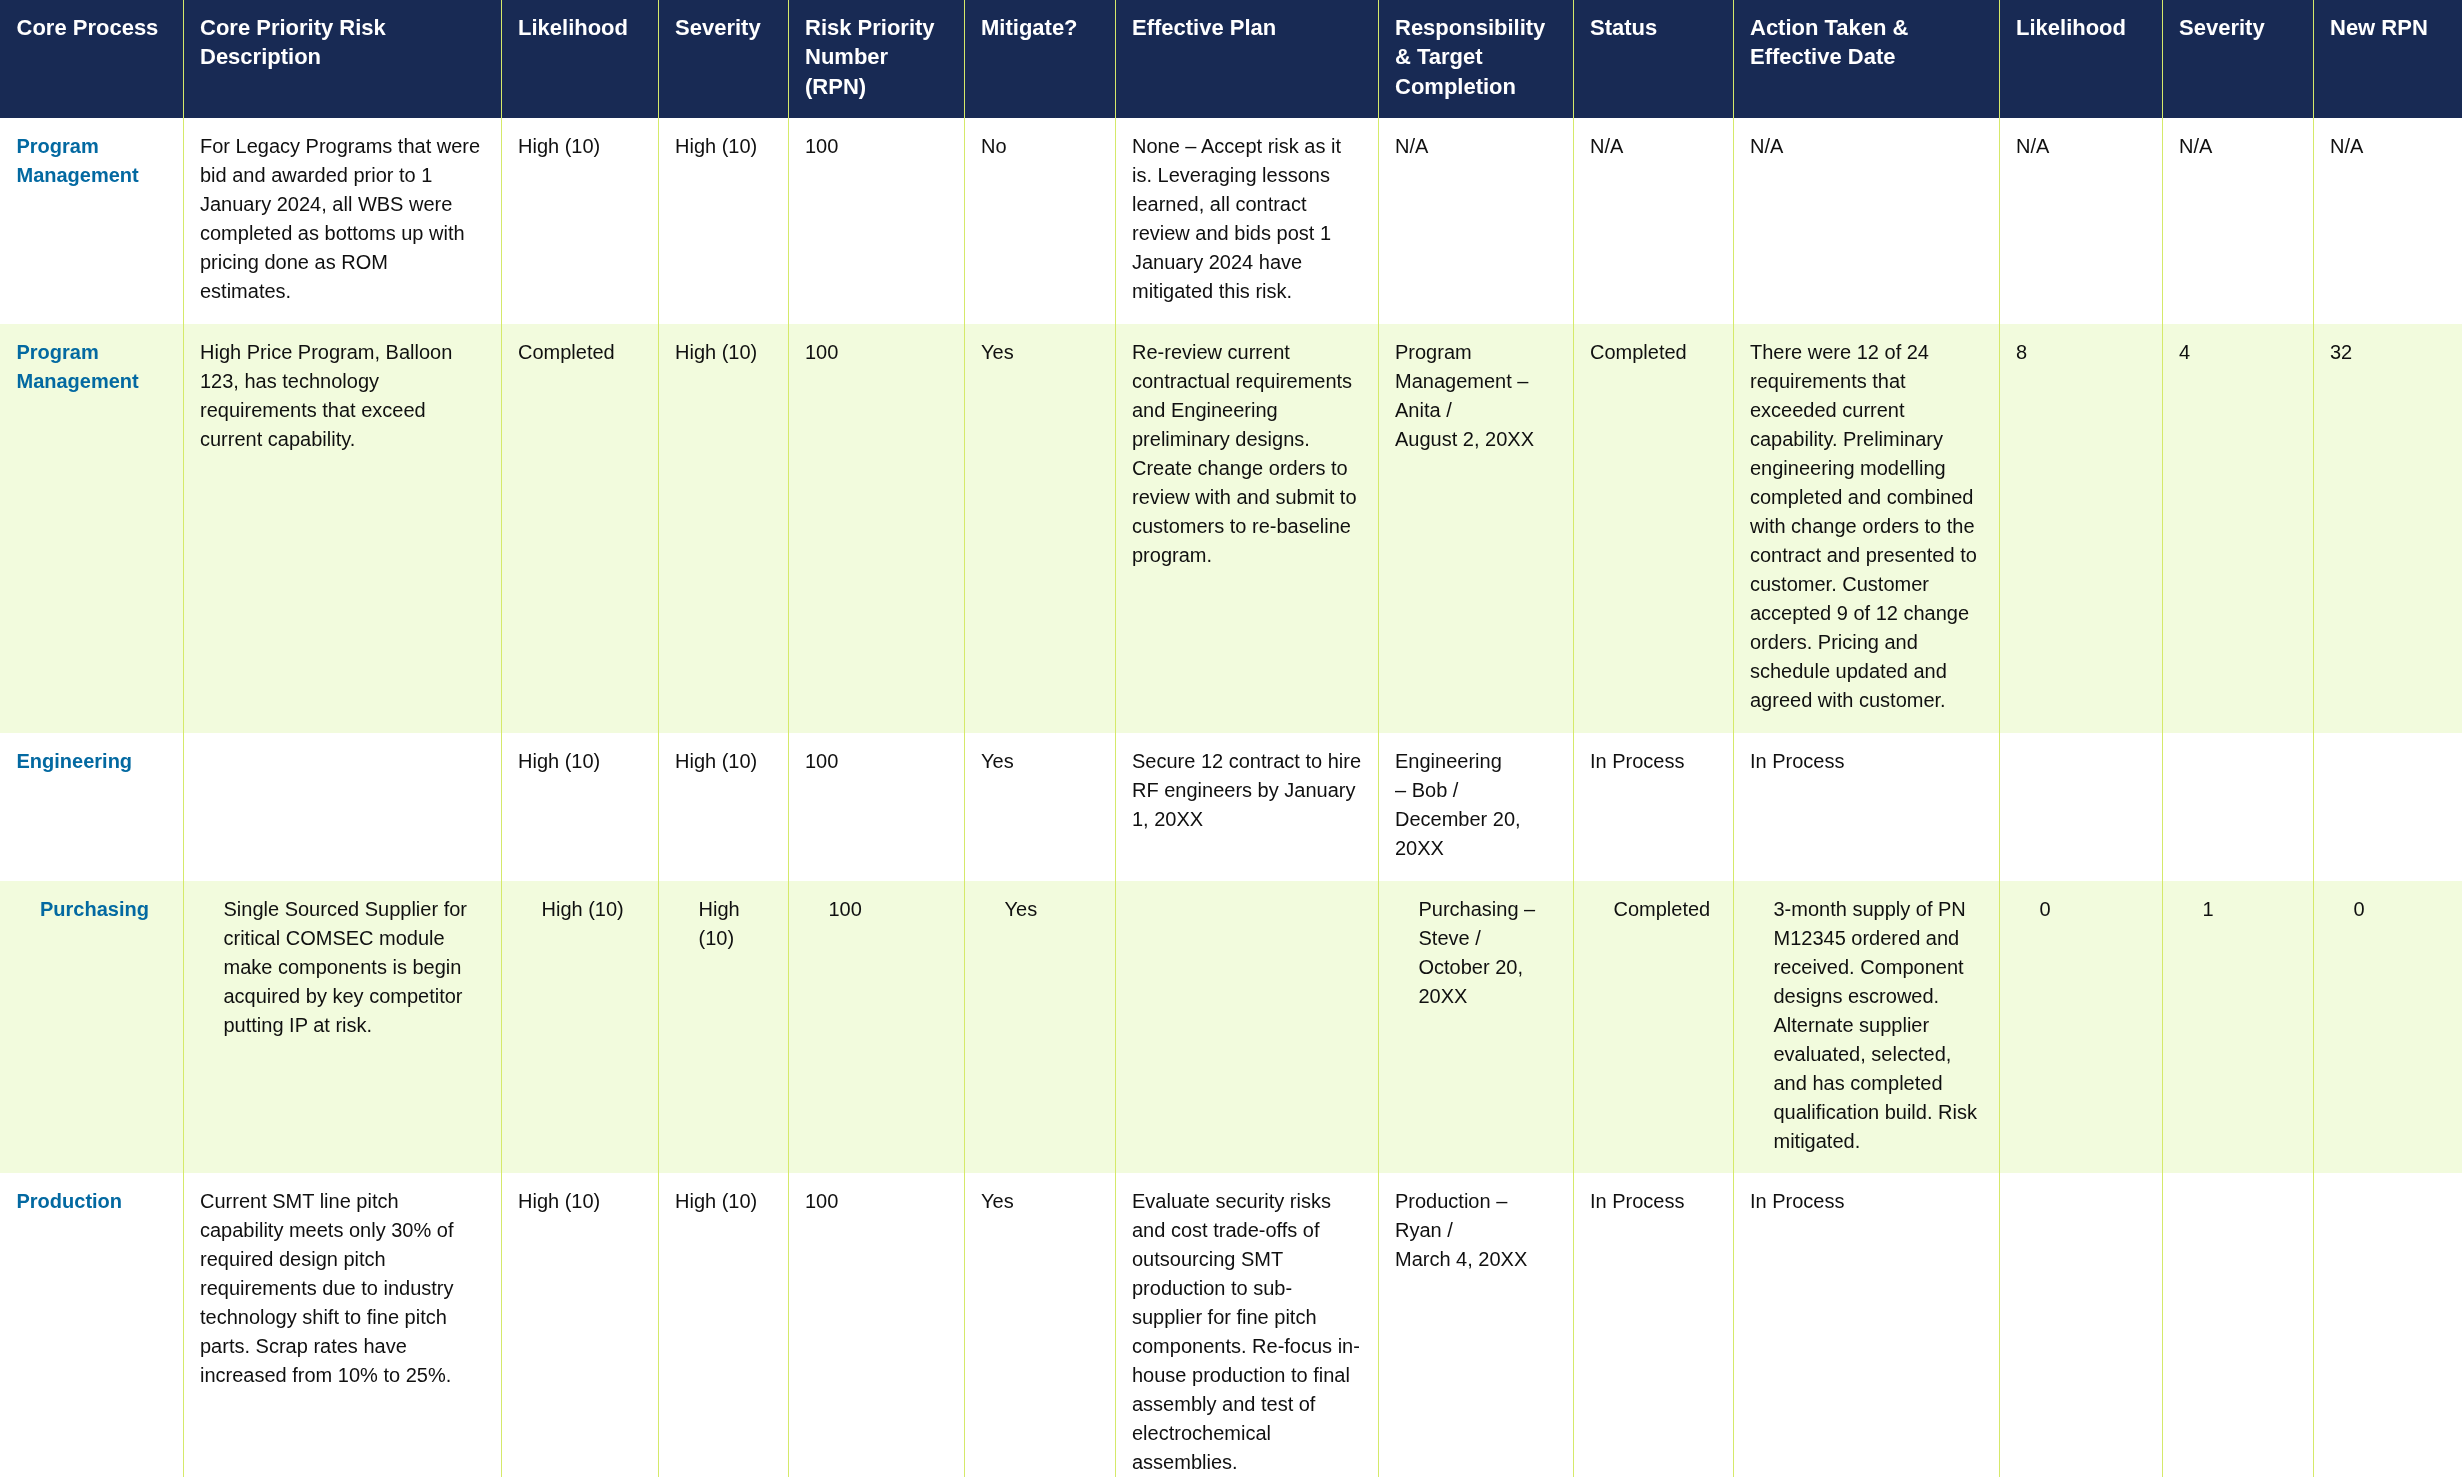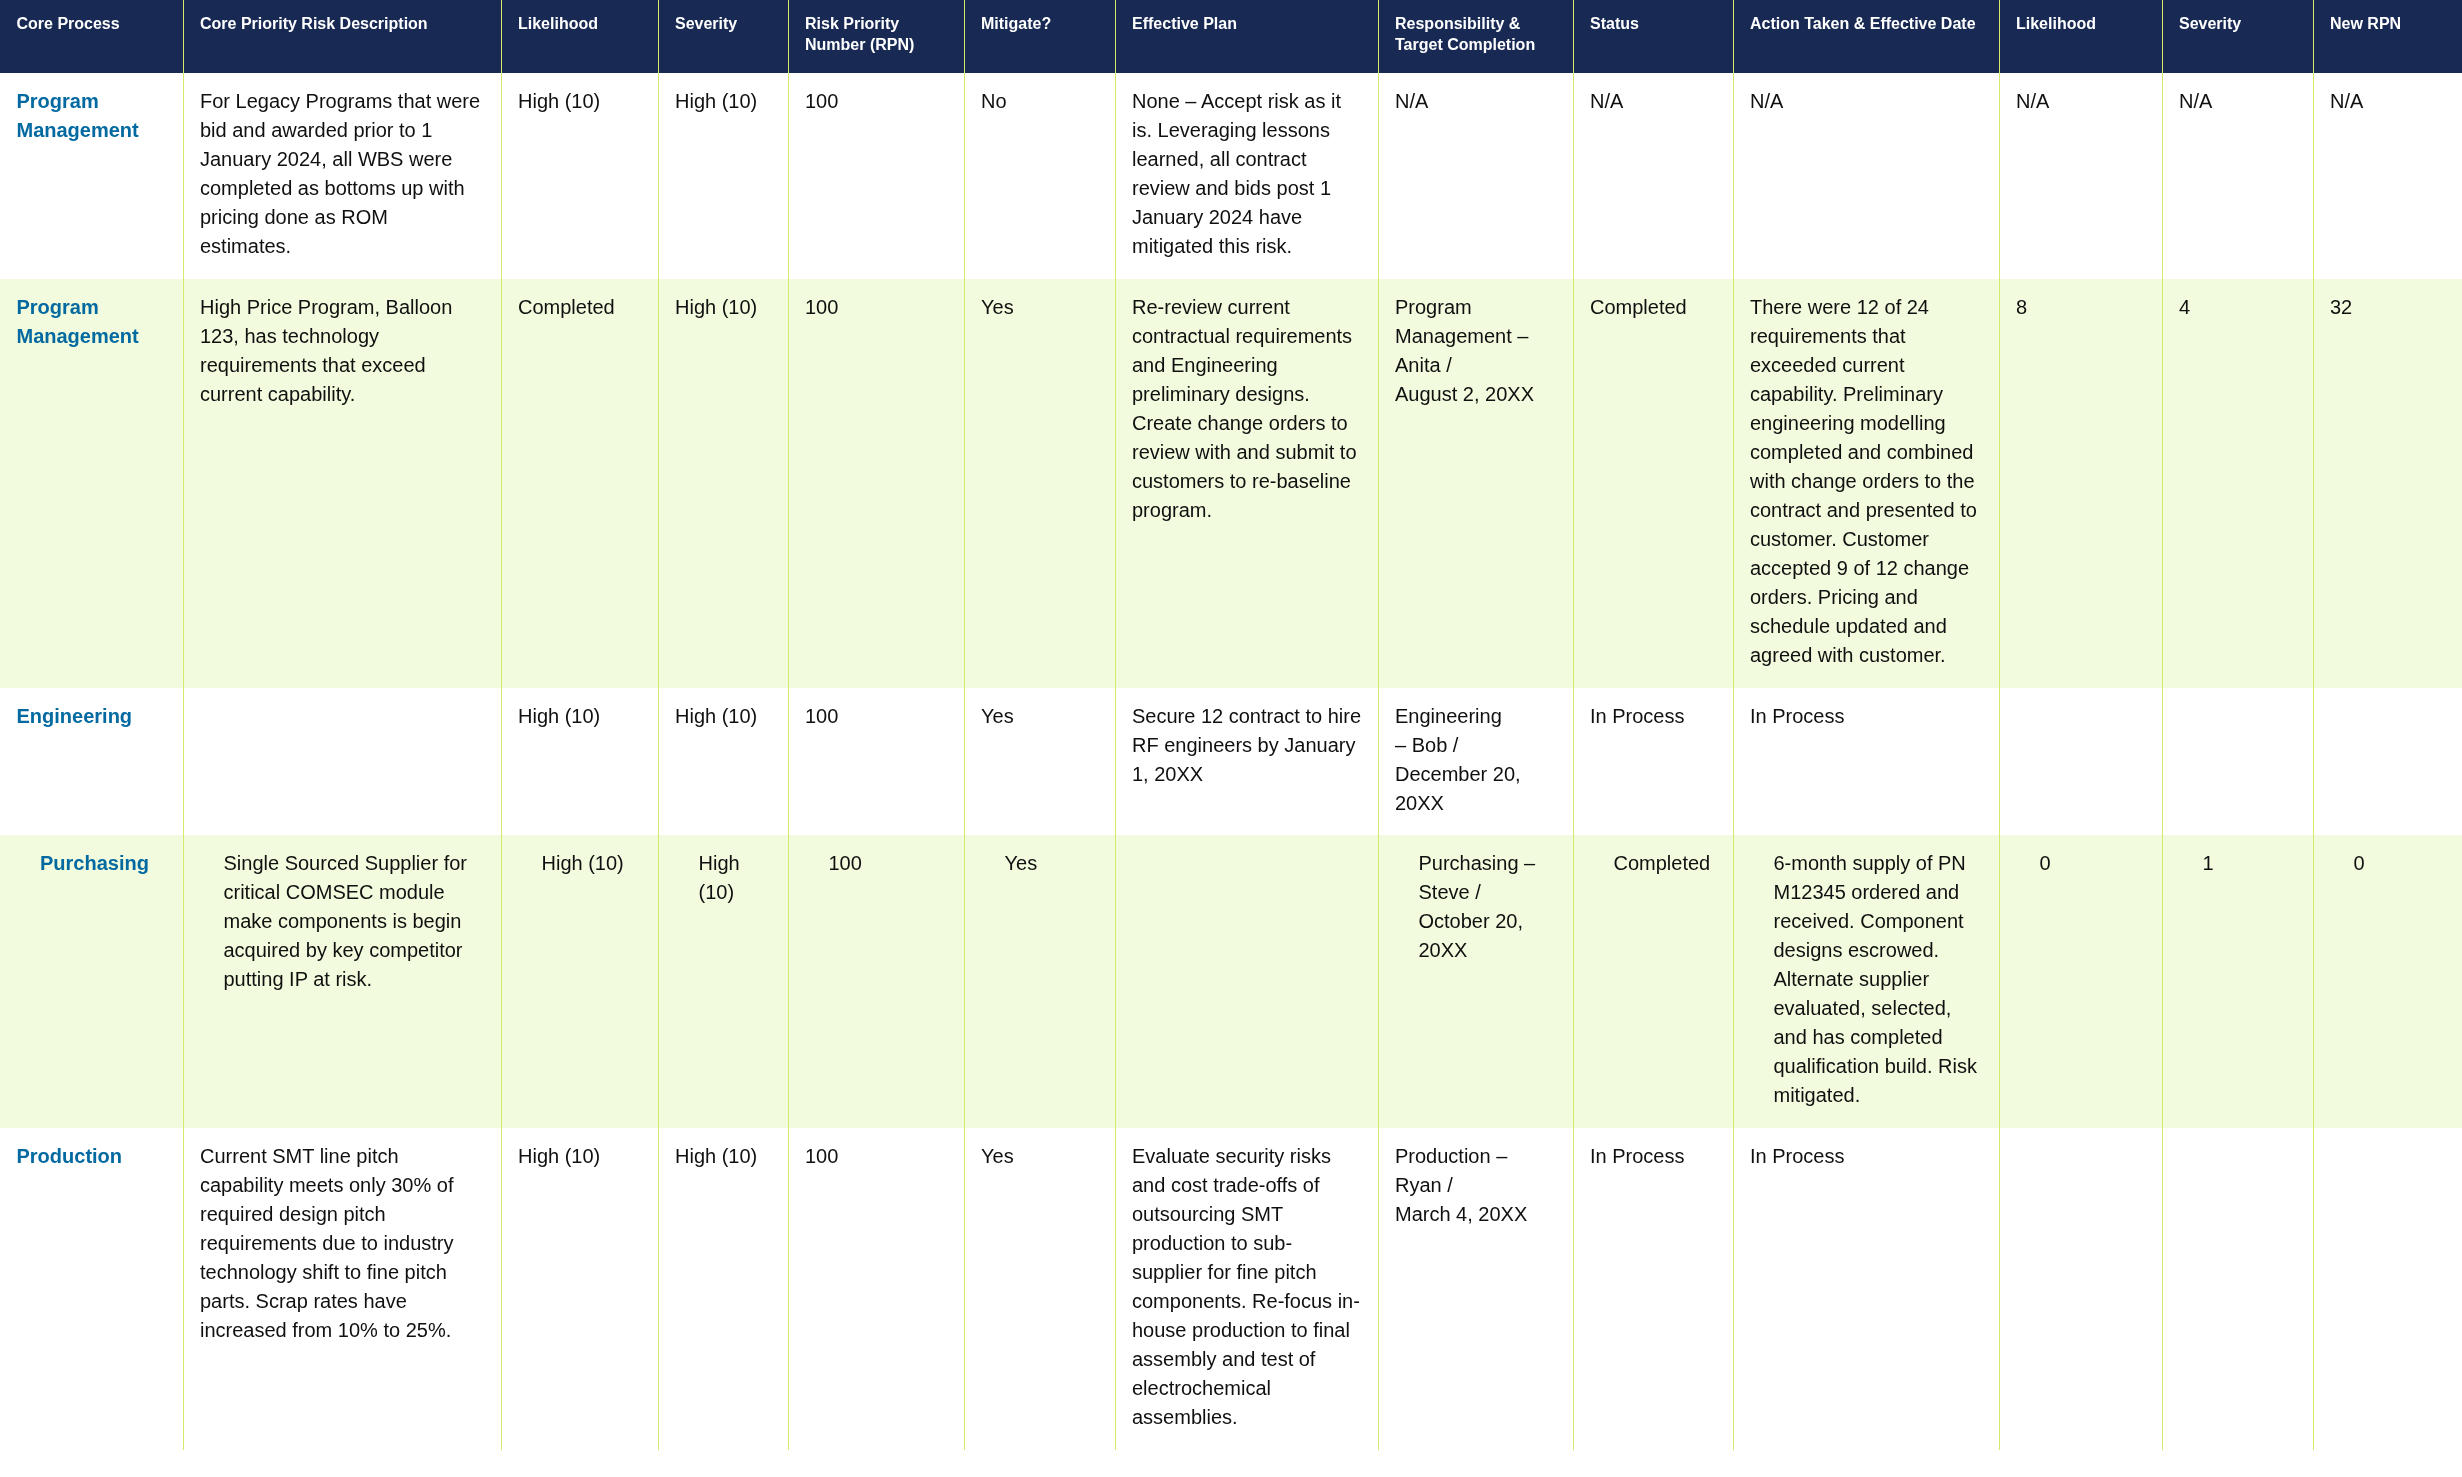--- a/index.html
+++ b/index.html
@@ -43,21 +43,21 @@
   col.c9  { width: 266px; }
   col.c10 { width: 163px; }
   col.c11 { width: 151px; }
   col.c12 { width: 152px; }
 
   
   thead tr { background: #182a54; }
   thead th {
     background: #182a54;
     color: #ffffff;
-    font-size: 16px;
+    font-size: 22px;
     font-weight: bold;
     line-height: 1.33;
     text-align: left;
     vertical-align: top;
     padding: 13px 16.5px 17.7px 16.5px;
     border-left: 1.8px solid #d5e96a;
     box-sizing: border-box;
   }
   thead th.first { border-left: none; }
 
@@ -283,21 +283,21 @@
             <span class="cell-text"></span>
           </td>
         <td>
             <span class="cell-text">Purchasing – Steve /
 October 20, 20XX</span>
           </td>
         <td>
             <span class="cell-text">Completed</span>
           </td>
         <td>
-            <span class="cell-text">6-month supply of PN M12345 ordered and received. Component designs escrowed. Alternate supplier evaluated, selected, and has completed qualification build. Risk mitigated.</span>
+            <span class="cell-text">3-month supply of PN M12345 ordered and received. Component designs escrowed. Alternate supplier evaluated, selected, and has completed qualification build. Risk mitigated.</span>
           </td>
         <td>
             <span class="cell-text">0</span>
           </td>
         <td>
             <span class="cell-text">1</span>
           </td>
         <td>
             <span class="cell-text">0</span>
           </td>

